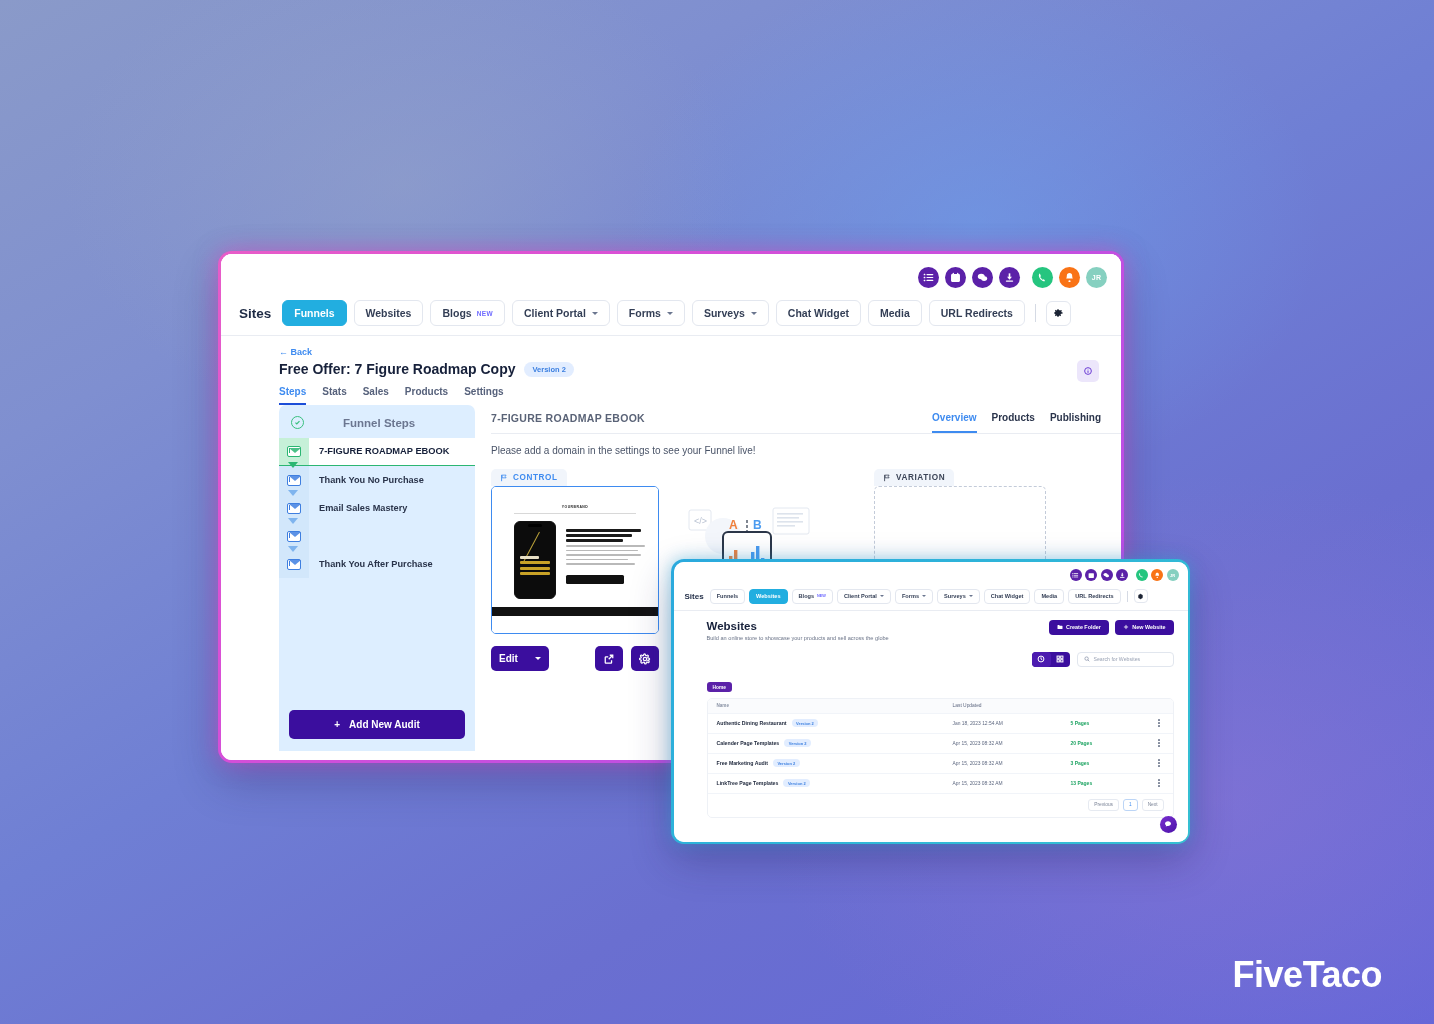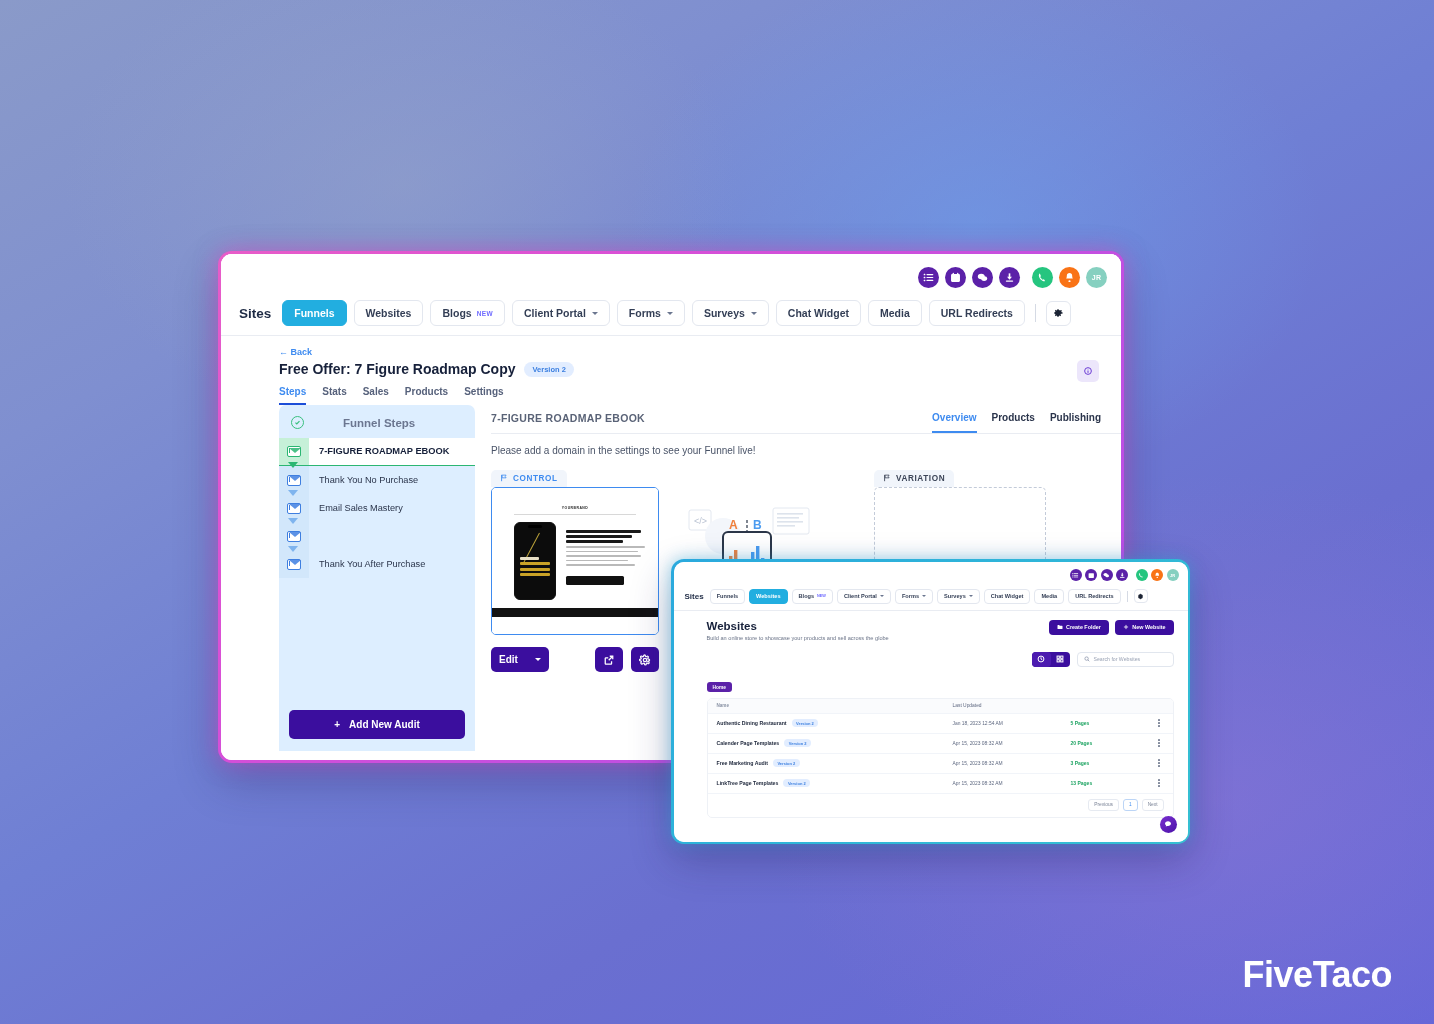--- a/index.html
+++ b/index.html
@@ -81,21 +81,21 @@
   .step-rail { width: 30px; display:flex; align-items:center; justify-content:center; background:#d2e7fb; position:relative; }
   .step-row.first .step-rail { background:#c6f0d8; }
   .step-env { width:14px;height:11px; border:1.3px solid #3f7fe0; border-radius:2px; position:relative; background:#fff; }
   .step-row.first .step-env { border-color:#2bb673; }
   .step-env:before { content:""; position:absolute; left:1px; top:1px; width:10px; height:5px;
      border-left:1.2px solid #3f7fe0; border-right:1.2px solid #3f7fe0; transform: skewX(0);}
   .step-env:after { content:""; position:absolute; left:0.6px; top:0.6px; width:0;height:0;
      border-left:6px solid transparent;border-right:6px solid transparent;border-top:5px solid #3f7fe0; opacity:.85;}
   .step-row.first .step-env:after { border-top-color:#2bb673; }
   .step-row.first .step-env:before { border-color:#2bb673; }
-  .step-label { flex:1; display:flex; align-items:center; font-size:9.2px; color:#2b3category; color:#2a344b; font-weight:400; padding: 6px 8px 6px 10px; line-height:1.35; }
+  .step-label { flex:1; display:flex; align-items:center; font-size:9.2px; color:#2b3category; color:#2a344b; font-weight:700; padding: 6px 8px 6px 10px; line-height:1.35; }
   .step-row.first { background:#fff; }
   .step-row.first .step-label { color:#16203a; font-weight:700; font-size:9.3px; }
   .step-row.first { border-bottom: 1.4px solid #2bb673; }
   .arrow-down { position:absolute; left:9px; width:0;height:0;border-left:5px solid transparent;border-right:5px solid transparent;border-top:6px solid #7fb4ee; }
   .arrow-down.green { border-top-color:#2bb673; }
   .add-step-wrap { padding: 10px 10px 12px 10px; }
   .add-step {
     width:100%; background:#3b0e9e; color:#fff; border:none; border-radius:5px;
     padding: 9px 0; font-size:10px; font-weight:700; display:flex; align-items:center; justify-content:center; gap:9px;
     font-family:"Liberation Sans", sans-serif;
@@ -106,21 +106,21 @@
   .content-head { display:flex; align-items:flex-start; justify-content:space-between; padding-right: 20px; border-bottom:1px solid #e9ecf2; }
   .ebook-title { font-size:10.5px; font-weight:600; color:#5a6377; letter-spacing:.3px; padding-bottom:9px; }
   .rtabs { display:flex; gap:15px; }
   .rtab { font-size:10px; font-weight:600; color:#2a344b; padding-bottom:8px; }
   .rtab.active { color:#3e8bf0; border-bottom:2px solid #3e8bf0; }
   .domain-note { font-size:10px; color:#4a5468; margin: 11px 0 12px 0; }
 
   .panels { display:flex; gap:0; position:relative; }
   .panel { position:relative; }
   .tag {
-    display:inline-flex; align-items:flex-start; gap:5px; background:#f1f5fb;
+    display:inline-flex; align-items:flex-end; gap:5px; background:#f1f5fb;
     border-radius:5px 5px 0 0; padding: 4px 9px; font-size:8.2px; font-weight:700; letter-spacing:.6px;
   }
   .tag.control { color:#3e8bf0; }
   .tag.variation { color:#3c4558; }
   .tag svg { width:8px;height:8px; }
   .preview-box { width: 168px; height: 148px; border:1.4px solid #3e8bf0; border-radius:5px; background:#fff; overflow:hidden; position:relative; }
   .var-box { width: 172px; height: 120px; border:1.4px dashed #c3cbd9; border-radius:5px; background:#fff; }
   .panel.variation { margin-left: 215px; }
 
   
@@ -218,21 +218,21 @@
   .kebab { display:flex; flex-direction:column; gap:1.4px; padding-right:4px; }
   .kebab i { width:1.7px;height:1.7px;background:#7a8396;border-radius:50%; display:block; }
   .w2-pager { display:flex; justify-content:flex-end; align-items:center; gap:4px; padding: 5px 9px 6px 0; }
   .pg { font-size:4.8px; color:#7a8396; border:1px solid #e6eaf1; border-radius:3px; padding:2.5px 5px; background:#fff; }
   .pg.num { color:#3e8bf0; border-color:#bcd5f6; }
   .fab { position:absolute; right:11px; bottom:9px; width:17px;height:17px;border-radius:50%;
          background:linear-gradient(140deg,#7a2fd0,#4b12a8); display:flex;align-items:center;justify-content:center; }
   .fab svg { width:8px;height:8px;fill:#fff; }
 
   
-  .brand { position:absolute; right:42px; bottom:28px; color:#fff; font-size:36px; font-weight:700; letter-spacing:-0.5px; }
+  .brand { position:absolute; right:52px; bottom:28px; color:#fff; font-size:36px; font-weight:700; letter-spacing:-0.5px; }
 </style>
 </head>
 <body>
 
 <div class="win-main">
  <div class="win-inner">
 
   <div class="topbar">
     <div class="cbtn purple">
           <svg viewBox="0 0 16 16">

